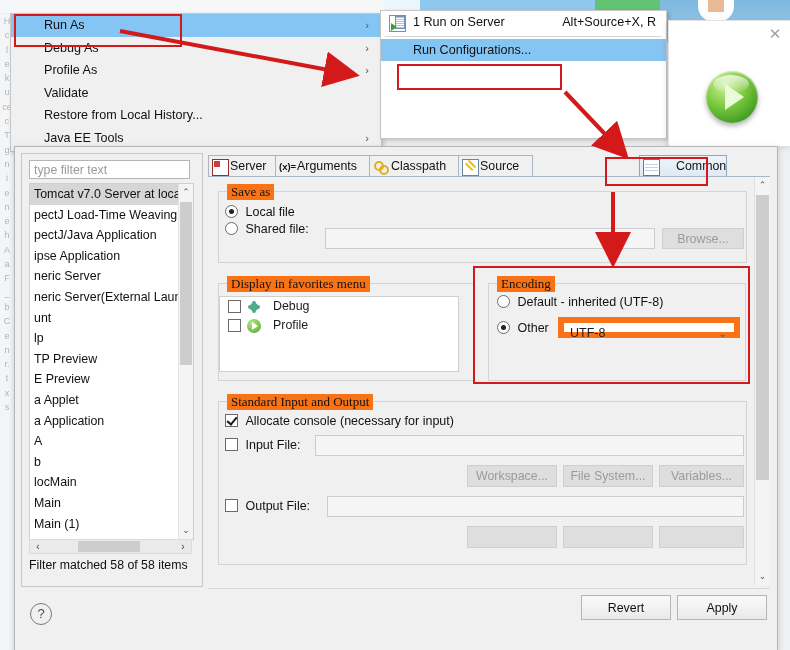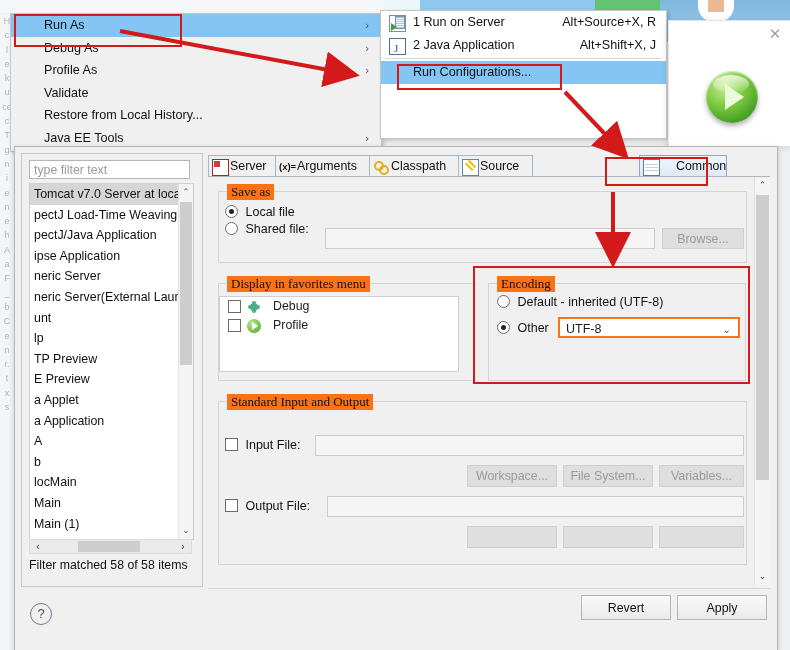--- a/index.html
+++ b/index.html
@@ -160,21 +160,21 @@
   .fav-row .lb{margin-left:45px;}
   .ic-debug:before{content:"";position:absolute;left:3px;top:3px;width:8px;height:8px;
      border-radius:50%;background:#4fae85;box-shadow:0 -4px 0 -2px #4fae85,0 4px 0 -2px #4fae85,-4px 0 0 -2px #4fae85,4px 0 0 -2px #4fae85;}
   .ic-profile{background:radial-gradient(circle at 35% 30%,#b6e887,#4fa32a);border-radius:50%;}
   .ic-profile:after{content:"";position:absolute;left:5px;top:3px;border-left:6px solid #fff;
      border-top:4px solid transparent;border-bottom:4px solid transparent;}
   .ic-run{background:radial-gradient(circle at 35% 30%,#b6e887,#3d9b20);border-radius:50%;}
   .ic-run:after{content:"";position:absolute;left:5px;top:3px;border-left:6px solid #eafbda;
      border-top:4px solid transparent;border-bottom:4px solid transparent;}
 
-  .combo{background:#fff;border:2px solid #f97316;box-sizing:border-box;font-size:12.5px;}
+  .combo{background:#fff;border:6px solid #f97316;box-sizing:border-box;font-size:12.5px;}
   .combo .cv{position:absolute;left:6px;top:0;line-height:21px;}
   .combo .ca{position:absolute;right:7px;top:0;line-height:21px;color:#555;font-size:10px;}
 
   #btnbar{position:absolute;left:0;top:444px;width:762px;height:60px;}
   #sep-line{position:absolute;left:193px;top:441px;width:562px;height:1px;background:#d8d8d8;}
   #help-btn{position:absolute;left:15px;top:12px;width:20px;height:20px;border-radius:50%;
      border:1px solid #6d7d8c;color:#44505c;font-size:13px;text-align:center;line-height:19px;}
 
   
   .hl{position:absolute;border:2px solid #d31919;box-sizing:border-box;pointer-events:none;}
@@ -228,21 +228,20 @@
     <div class="ctx-item sel"><span>Run As</span><span class="arrow">›</span></div>
     <div class="ctx-item"><span>Debug As</span><span class="arrow">›</span></div>
     <div class="ctx-item"><span>Profile As</span><span class="arrow">›</span></div>
     <div class="ctx-item"><span>Validate</span></div>
     <div class="ctx-item"><span>Restore from Local History...</span></div>
     <div class="ctx-item"><span>Java EE Tools</span><span class="arrow">›</span></div>
   </div>
 
 <div class="abs" id="sub-menu">
     <div class="sub-item"><span class="sub-icon ico-server"></span><span>1 Run on Server</span><span class="accel">Alt+Source+X, R</span></div>
-    <div class="sub-item"><span class="sub-icon ico-java"></span><span>2 Java Application</span><span class="accel">Alt+Shift+X, J</span></div>
     <div class="sub-sep"></div>
     <div class="sub-item sel"><span>Run Configurations...</span></div>
   </div>
 
 <div class="abs" id="overlay-panel">
   <div id="overlay-close">✕</div>
   <div id="play-big">
       <div class="gloss"></div>
     </div>
 </div>
@@ -335,20 +334,24 @@
               <span class="rowtxt">Other</span>
             </div>
             <div class="combo" style="position:absolute;left:69px;top:33px;width:182px;height:21px;">
               <span class="cv">UTF-8</span>
               <span class="ca">⌄</span>
             </div>
           </div>
 
           <div class="grp" style="left:10px;top:224px;width:527px;height:162px;">
             <div class="lg">Standard Input and Output</div>
+            <div style="position:absolute;left:6px;top:11px;">
+              <span class="check on"></span>
+              <span class="rowtxt">Allocate console (necessary for input)</span>
+            </div>
             <div style="position:absolute;left:6px;top:35px;">
               <span class="check"></span>
               <span class="rowtxt">Input File:</span>
             </div>
             <div class="tinput" style="position:absolute;left:96px;top:33px;width:429px;height:21px;"></div>
             <div class="btn dis" style="position:absolute;left:248px;top:63px;width:90px;height:22px;line-height:21px;">Workspace...</div>
             <div class="btn dis" style="position:absolute;left:344px;top:63px;width:90px;height:22px;line-height:21px;">File System...</div>
             <div class="btn dis" style="position:absolute;left:440px;top:63px;width:85px;height:22px;line-height:21px;">Variables...</div>
             <div style="position:absolute;left:6px;top:96px;">
               <span class="check"></span>

